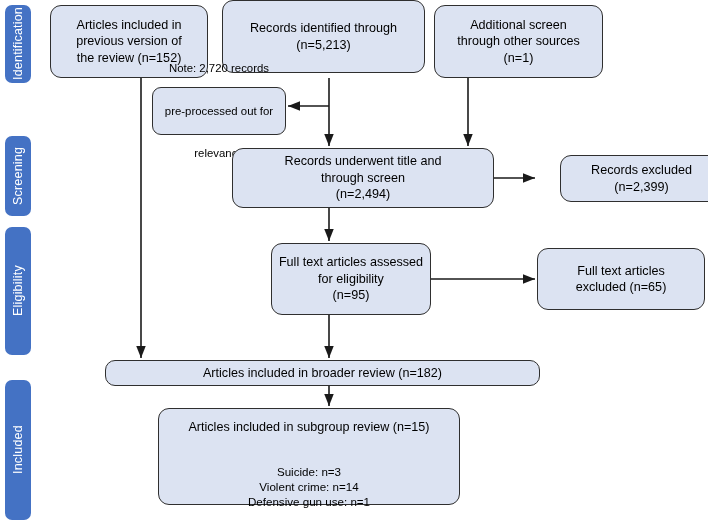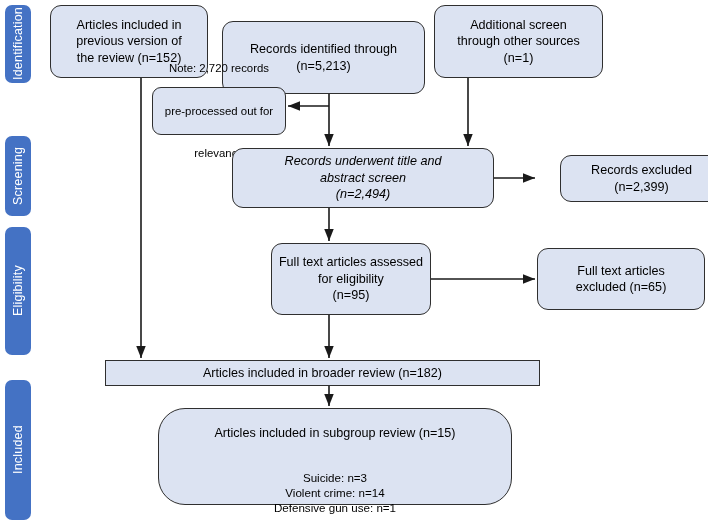--- a/index.html
+++ b/index.html
@@ -42,21 +42,21 @@
     align-items: center;
     justify-content: center;
     color: #000000;
     font-size: 12.6px;
     line-height: 16.5px;
     text-align: center;
     padding: 2px 6px;
   }
   .node .line { display: block; white-space: nowrap; }
   .node.small { font-size: 11.4px; line-height: 14.5px; border-radius: 9px; }
-  .node.flat { border-radius: 0; }
+  .node.flat { border-radius: 10px; }
   .node-title { display: block; }
   .sub-list {
     margin-top: 28px;
     font-size: 11.6px;
     line-height: 15px;
   }
   svg.connectors {
     position: absolute;
     left: 0;
     top: 0;
@@ -110,40 +110,40 @@
       <path d="M329,386 L329,406" marker-end="url(#arrow)"></path>
     </g>
   </svg>
 
   <div class="node" style="left:50px; top:5px; width:158px; height:73px;">
     <span class="line">Articles included in</span>
     <span class="line">previous version of</span>
     <span class="line">the review (n=152)</span>
   </div>
 
-  <div class="node" style="left:222px; top:21px; width:203px; height:73px;">
+  <div class="node" style="left:222px; top:0; width:203px; height:73px;">
     <span class="line">Records identified through</span>
     <span class="line">(n=5,213)</span>
   </div>
 
   <div class="node" style="left:434px; top:5px; width:169px; height:73px;">
     <span class="line">Additional screen</span>
     <span class="line">through other sources</span>
     <span class="line">(n=1)</span>
   </div>
 
   <div class="node small" style="left:152px; top:87px; width:134px; height:48px;gap:28px;">
     <span class="line">Note: 2,720 records</span>
     <span class="line">pre-processed out for</span>
     <span class="line">relevance</span>
   </div>
 
-  <div class="node" style="left:232px; top:148px; width:262px; height:60px;font-style:italic;">
+  <div class="node" style="left:232px; top:148px; width:262px; height:60px;">
     <span class="line">Records underwent title and</span>
-    <span class="line">abstract screen</span>
+    <span class="line">through screen</span>
     <span class="line">(n=2,494)</span>
   </div>
 
   <div class="node" style="left:537px; top:155px; width:163px; height:47px;margin-left:23px;">
     <span class="line">Records excluded</span>
     <span class="line">(n=2,399)</span>
   </div>
 
   <div class="node" style="left:247px; top:243px; width:160px; height:72px;margin-left:24px;">
     <span class="line">Full text articles assessed</span>
@@ -153,21 +153,21 @@
 
   <div class="node" style="left:537px; top:248px; width:168px; height:62px;">
     <span class="line">Full text articles</span>
     <span class="line">excluded (n=65)</span>
   </div>
 
   <div class="node flat" style="left:105px; top:360px; width:435px; height:26px;">
     <span class="line">Articles included in broader review (n=182)</span>
   </div>
 
-  <div class="node" style="left:158px; top:408px; width:354px; height:97px; justify-content:flex-start; padding-top:16px;border-radius:27px;">
+  <div class="node" style="left:158px; top:408px; width:302px; height:97px; justify-content:flex-start; padding-top:10px;">
     <span class="node-title">Articles included in subgroup review (n=15)</span>
     <div class="sub-list">
       <span class="line">Suicide: n=3</span>
       <span class="line">Violent crime: n=14</span>
       <span class="line">Defensive gun use: n=1</span>
     </div>
   </div>
 
 </div>
 

